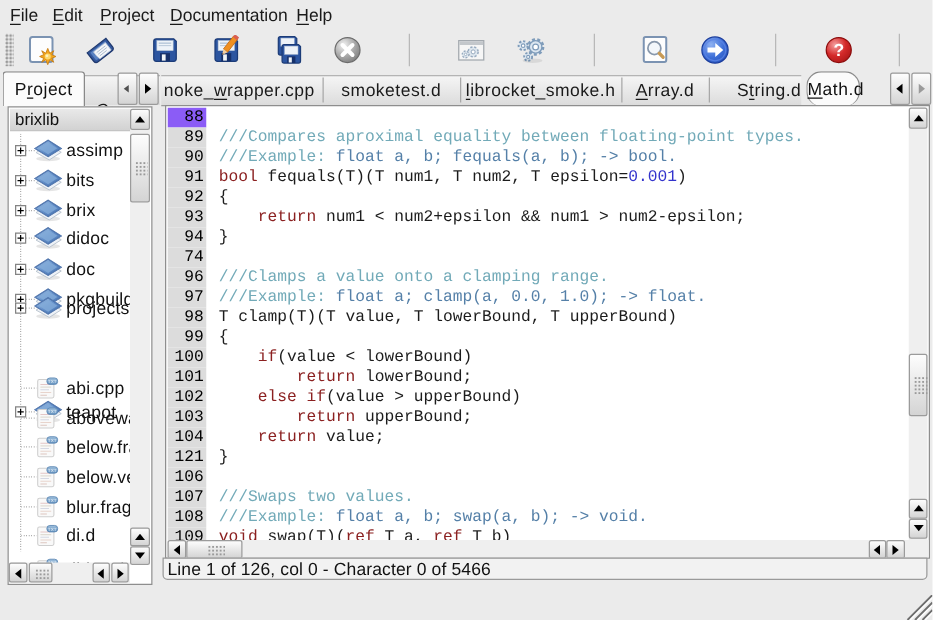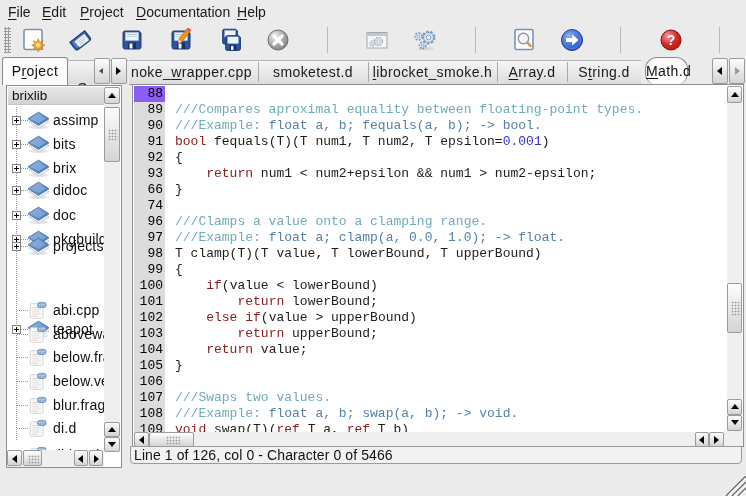--- a/index.html
+++ b/index.html
@@ -346,21 +346,21 @@
       <div class="tri tri-r" style="left:4px;top:4px;"></div>
     </div>
 </div>
 
 <div class="itabstrip" style="left:129px;width:512px;"></div>
 <div id="rtabs">
 <div class="itab" style="left:129px;top:61px;width:129px;text-align:left;padding-left:2px;box-sizing:border-box;">noke_<u>w</u>rapper.cpp</div>
 <div class="itab" style="left:258px;top:61px;width:110px;">smoketest.d</div>
 <div class="itab" style="left:368px;top:61px;width:129px;"><u>l</u>ibrocket_smoke.h</div>
 <div class="itab" style="left:497px;top:61px;width:70px;"><u>A</u>rray.d</div>
-<div class="itab" style="left:567px;top:61px;width:74px;">S<u>t</u>ring.d</div>
+<div class="itab" style="left:567px;top:61px;width:74px;text-align:right;">S<u>t</u>ring.d</div>
 <div class="itab-sep" style="left:258px;top:62px;"></div>
 <div class="itab-sep" style="left:368px;top:62px;"></div>
 <div class="itab-sep" style="left:497px;top:62px;"></div>
 <div class="itab-sep" style="left:567px;top:62px;"></div>
 </div>
 <div class="tabline" style="left:129px;top:84px;width:615px;"></div>
 <div class="atab" style="left:645px;width:43px;border-radius:12px;"><u>M</u>ath.d</div>
 <div class="btn" style="left:712px;top:58px;width:16px;height:26px;">
     <div class="tri tri-l" style="left:4px;top:8px;"></div>
   </div>
@@ -369,32 +369,32 @@
   </div>
 
 <div id="editor">
   <div id="lines">
 <div class="ln"><span class="no cur">88</span><span class="code"></span></div>
 <div class="ln"><span class="no">89</span><span class="code"><span class="cmt">///Compares aproximal equality between floating-point types.</span></span></div>
 <div class="ln"><span class="no">90</span><span class="code"><span class="cmt">///Example: </span><span class="cm2">float a, b; fequals(a, b); -&gt; bool.</span></span></div>
 <div class="ln"><span class="no">91</span><span class="code"><span class="kw">bool</span> fequals(T)(T num1, T num2, T epsilon=<span class="num">0.001</span>)</span></div>
 <div class="ln"><span class="no">92</span><span class="code">{</span></div>
 <div class="ln"><span class="no">93</span><span class="code">    <span class="kw">return</span> num1 &lt; num2+epsilon &amp;&amp; num1 &gt; num2-epsilon;</span></div>
-<div class="ln"><span class="no">66</span><span class="code">}</span></div>
+<div class="ln"><span class="no">94</span><span class="code">}</span></div>
 <div class="ln"><span class="no">74</span><span class="code"></span></div>
 <div class="ln"><span class="no">96</span><span class="code"><span class="cmt">///Clamps a value onto a clamping range.</span></span></div>
 <div class="ln"><span class="no">97</span><span class="code"><span class="cmt">///Example: </span><span class="cm2">float a; clamp(a, 0.0, 1.0); -&gt; float.</span></span></div>
 <div class="ln"><span class="no">98</span><span class="code">T clamp(T)(T value, T lowerBound, T upperBound)</span></div>
 <div class="ln"><span class="no">99</span><span class="code">{</span></div>
 <div class="ln"><span class="no">100</span><span class="code">    <span class="kw">if</span>(value &lt; lowerBound)</span></div>
 <div class="ln"><span class="no">101</span><span class="code">        <span class="kw">return</span> lowerBound;</span></div>
 <div class="ln"><span class="no">102</span><span class="code">    <span class="kw">else</span> <span class="kw">if</span>(value &gt; upperBound)</span></div>
 <div class="ln"><span class="no">103</span><span class="code">        <span class="kw">return</span> upperBound;</span></div>
 <div class="ln"><span class="no">104</span><span class="code">    <span class="kw">return</span> value;</span></div>
-<div class="ln"><span class="no">105</span><span class="code">}</span></div>
+<div class="ln"><span class="no">121</span><span class="code">}</span></div>
 <div class="ln"><span class="no">106</span><span class="code"></span></div>
 <div class="ln"><span class="no">107</span><span class="code"><span class="cmt">///Swaps two values.</span></span></div>
 <div class="ln"><span class="no">108</span><span class="code"><span class="cmt">///Example: </span><span class="cm2">float a, b; swap(a, b); -&gt; void.</span></span></div>
 <div class="ln"><span class="no">109</span><span class="code"><span class="kw">void</span> swap(T)(<span class="kw">ref</span> T a, <span class="kw">ref</span> T b)</span></div>
 </div>
 
   <div class="track" style="left:594px;top:1px;width:15px;height:346px;"></div>
   <div class="btn" style="left:594px;top:1px;width:15px;height:17px;">
       <div class="tri tri-u" style="left:3px;top:5px;"></div>
     </div>

